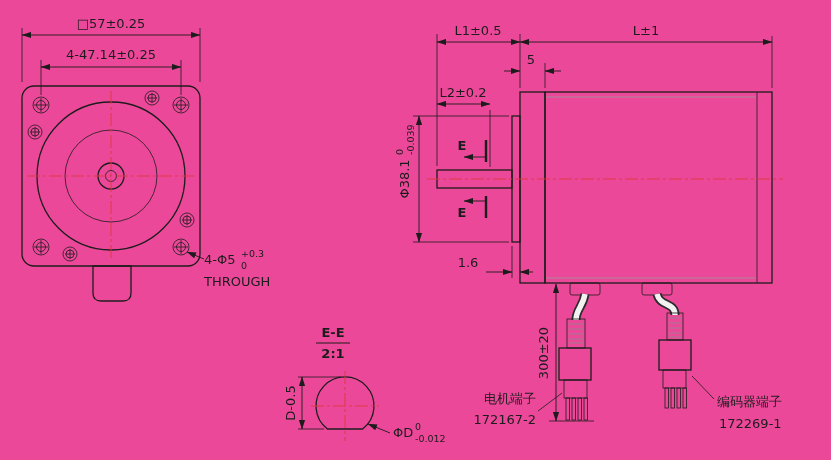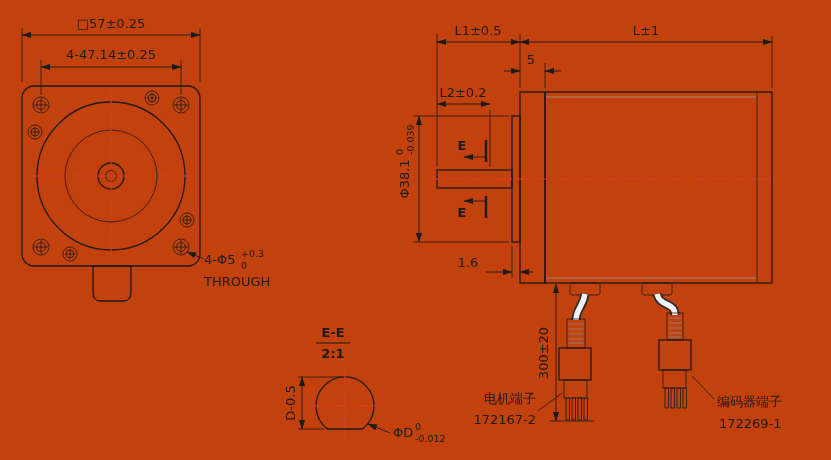--- a/index.html
+++ b/index.html
@@ -1,16 +1,16 @@
 <!DOCTYPE html>
 <html><head>
 <meta charset="utf-8">
 <style>
   html,body{margin:0;padding:0;background:#ffffff;}
-  .canvas{width:831px;height:460px;background:#c2410c;position:relative;
+  .canvas{width:831px;height:460px;background:#ec4899;position:relative;
           font-family:"DejaVu Sans","Liberation Sans",sans-serif;}
   svg{display:block;}
   svg text{font-family:"DejaVu Sans","Liberation Sans",sans-serif;font-size:13px;fill:#1c1c1c;}
   svg text.tol{font-size:9.5px;}
   svg text.sec{font-weight:bold;}
   .ol{fill:none;stroke:#1c1c1c;stroke-width:1.3;}
   .thin{fill:none;stroke:#1c1c1c;stroke-width:0.8;}
   .dim{fill:none;stroke:#1c1c1c;stroke-width:0.9;}
   .cl{fill:none;stroke:#e03a3a;stroke-width:0.9;stroke-dasharray:13 3 3 3;}
   .rib{stroke:#8a8a8a;stroke-width:0.8;}

